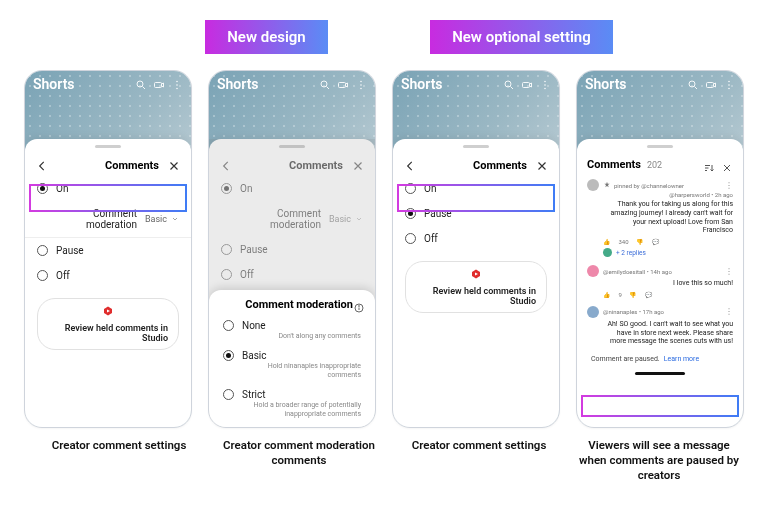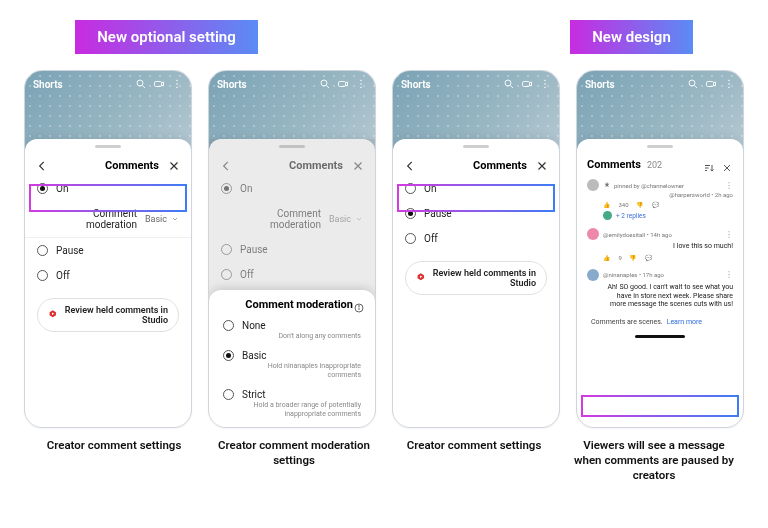--- a/index.html
+++ b/index.html
@@ -40,21 +40,21 @@
   .phone-bg::after{
     content:""; position:absolute; inset:0;
     background-image: radial-gradient(rgba(255,255,255,0.8) 1px, transparent 1px);
     background-size: 10px 10px;
     opacity: 0.35;
   }
   .topbar {
     position: absolute; top: 0; left: 0; right: 0;
     height: 26px; padding: 0 8px;
     display: flex; align-items: center; justify-content: space-between;
-    color: #fff; font-size: 10px; font-weight: 600;
+    color: #fff; font-size: 14px; font-weight: 600;
   }
   .topbar .icons { display: flex; gap: 6px; opacity: 0.9; }
   .ico { width: 12px; height: 12px; display:inline-block; }
   .drag {
     width: 26px; height: 3px; border-radius: 3px; background: #cfcfcf;
     margin: 6px auto 4px;
   }
 
   .sheet {
     position: absolute; left: 0; right: 0; bottom: 0;
@@ -86,21 +86,21 @@
   .row .right { margin-left: auto; display: flex; align-items:center; gap:4px; color:#666; font-size:9px; }
   .chev { width:8px;height:8px; }
   .sep { height: 1px; background:#eee; margin: 0 0; }
   .review {
     margin: 10px 12px;
     border: 1px solid #e1e1e1;
     border-radius: 18px;
     background:#fff;
     padding: 6px 10px;
     display:flex; align-items:center; gap:6px;
-    font-size: 9px; font-weight:600; color:#222;
+    font-size: 9px; font-weight:600; color:#222;flex-direction:column;
   }
   .studio-ico { width:12px;height:12px; }
   .hl {
     position: absolute;
     border: 2px solid;
     border-image: linear-gradient(90deg,#d33be0,#3f7cf5) 1;
     border-radius: 4px;
     pointer-events:none;
   }
   .dim { background: rgba(120,120,120,0.15); position:absolute; inset:0; }
@@ -129,41 +129,41 @@
   .c-item .meta { color:#777; font-size:6px; }
   .c-item .body { margin-left:16px; margin-top:2px; line-height:1.25; }
   .c-item .acts { margin-left:16px; margin-top:3px; display:flex; gap:8px; align-items:center; color:#777; font-size:6px; }
   .c-item .reply { color:#3a6cd8; font-size:6.5px; margin-top:3px; margin-left:16px; display:flex;align-items:center;gap:4px;}
   .c-item .reply .rav{width:9px;height:9px;border-radius:50%;background:#4a8;}
   .c-item .dots{ margin-left:auto; color:#888; font-size:8px;}
   .pinned { color:#777; font-size:6px; }
   .home { height:3px; width:50px; background:#111; border-radius:3px; margin: 4px auto 6px; }
 
   .captions {
-    display:flex; justify-content:center; gap:10px;
+    display:flex; justify-content:flex-end; gap:10px;
     margin-top: 10px;
     font-size: 11.5px; font-weight:600; color:#111;
     text-align:center;
   }
   .captions div { width: 170px; line-height:1.3; }
 
   .paused-bar {
     margin: 0 8px 4px; border-radius:4px;
     background:#fff; padding:5px 6px; font-size:7px; color:#444;
     display:flex; gap:4px; align-items:center;
   }
   .paused-bar a{ color:#2a6ae0; text-decoration:none; }
 </style>
 </head>
 <body>
 
 <div class="stage">
   <div class="badges">
+    <span class="badge left">New design</span>
     <span class="badge right">New optional setting</span>
-    <span class="badge left">New design</span>
   </div>
 
   <div class="phones">
 
     <div class="phone">
       <div class="phone-bg"></div>
       <div class="topbar">
         <span>Shorts</span>
         <span class="icons">
           <span class="ico"><svg viewBox="0 0 24 24" fill="none" stroke="#fff" stroke-width="2">
@@ -405,20 +405,21 @@
               <span class="av"></span>
             <span style="display:flex;align-items:center;gap:3px;">
                 <svg width="8" height="8" viewBox="0 0 24 24">
                   <path fill="#777" d="M12 2l2 6h6l-5 4 2 7-5-4-5 4 2-7-5-4h6z"></path>
                 </svg>
                 <span class="pinned">pinned by @channelowner</span>
               </span>
             <span class="dots">⋮</span>
           </div>
           <div class="meta" style="margin-left:16px;">@harpersworld • 2h ago</div>
+          <div class="body">Thank you for taking us along for this amazing journey! I already can't wait for your next upload! Love from San Francisco</div>
           <div class="acts">
             <span>👍</span>
               <span>340</span>
             <span>👎</span>
             <span>💬</span>
           </div>
           <div class="reply">
               <span class="rav"></span>
               <span>+ 2 replies</span>
             </div>
@@ -439,29 +440,29 @@
         </div>
         <div class="c-item">
           <div class="top">
               <span class="av" style="background:#8ac;"></span>
               <span class="meta">@ninanaples • 17h ago</span>
               <span class="dots">⋮</span>
             </div>
           <div class="body">Ah! SO good. I can't wait to see what you have in store next week. Please share more message the scenes cuts with us!</div>
         </div>
         <div class="paused-bar">
-          <span>Comments are scenes.</span>
+          <span>Comment are paused.</span>
           <a href="#">Learn more</a>
         </div>
         <div class="home"></div>
       </div>
       <div class="hl" style="bottom:10px;left:4px;right:4px;height:22px;"></div>
     </div>
 
   </div>
 
   <div class="captions">
     <div>Creator comment settings</div>
-    <div>Creator comment moderation settings</div>
+    <div>Creator comment moderation comments</div>
     <div>Creator comment settings</div>
     <div>Viewers will see a message when comments are paused by creators</div>
   </div>
 </div>
 
 </body></html>

